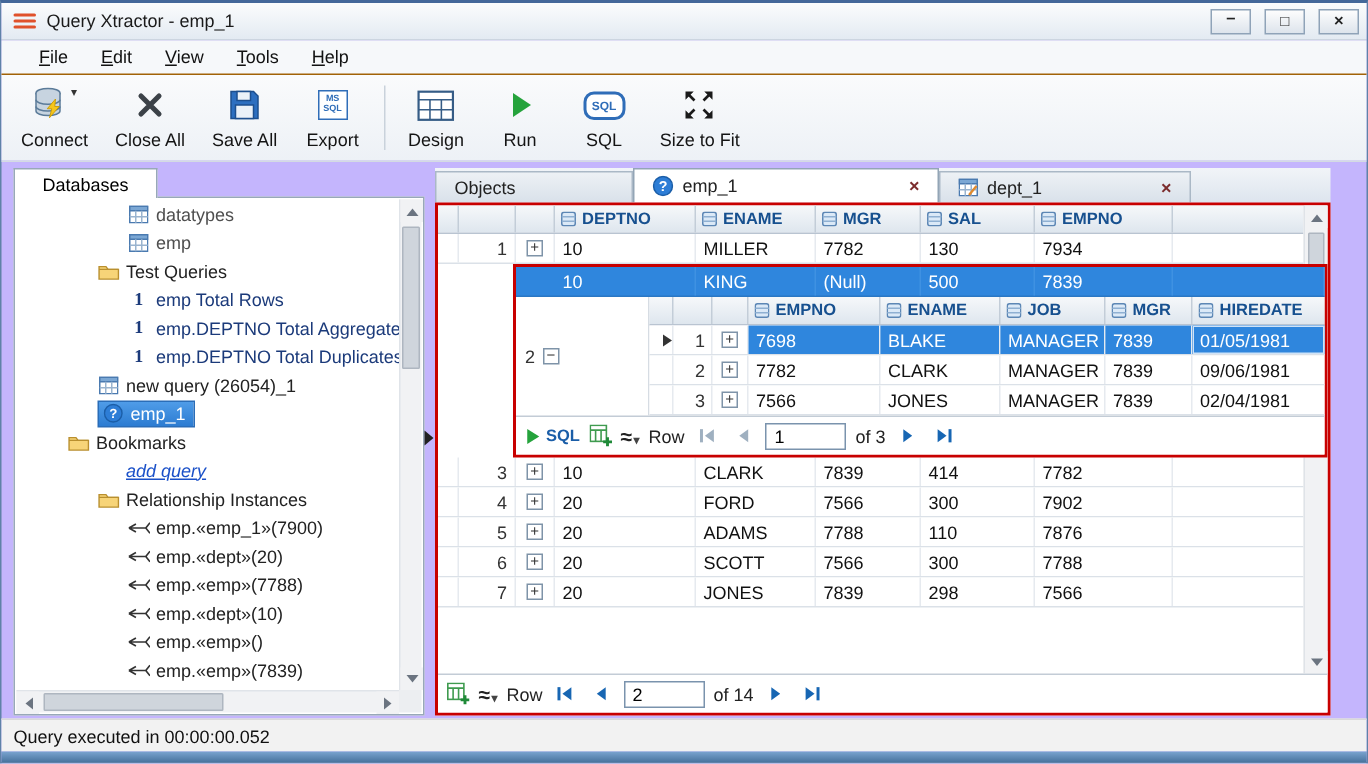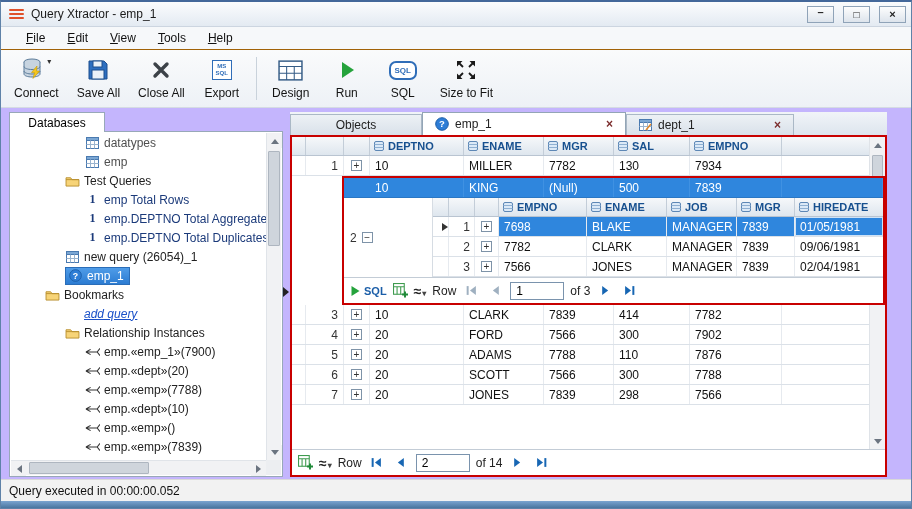--- a/index.html
+++ b/index.html
@@ -63,21 +63,21 @@
   
   .splitter{width:7px;position:relative}
   .splitter .tri{position:absolute;top:48%;left:0;width:0;height:0;border-top:5px solid transparent;border-bottom:5px solid transparent;border-left:6px solid #222}
 
   
   .main{flex:1;display:flex;flex-direction:column;min-width:0;padding-right:18px}
   .tabstrip{height:23px;display:flex;align-items:flex-end;background:linear-gradient(#f1f4f8,#dde5ee)}
   .tab{height:21px;display:flex;align-items:center;gap:6px;padding:0 12px;font-size:12px;color:#222;background:linear-gradient(#edf1f5,#d9e1ea);border:1px solid #aab8c6;border-bottom:none}
   .tab.active{background:#fff;height:23px;border-color:#93a5b6}
   .tab .grow{flex:1}
-  .t-objects{min-width:132px;justify-content:center}
+  .t-objects{min-width:132px;}
   .t-emp{min-width:204px}
   .t-dept{min-width:168px}
   .close-x{color:#7c2d2d;font-weight:bold;font-size:12px;line-height:10px}
   .close-x::before{content:"×"}
 
   
   .gridbox{flex:1;border:2px solid #c80000;background:#fff;display:flex;flex-direction:column;min-height:0}
   .grid-row-area{flex:1;display:flex;min-height:0}
   .grid-main{flex:1;display:flex;flex-direction:column;min-width:0}
   .ghead{display:flex;height:19px;background:linear-gradient(#f6f8fa,#dee6ee);border-bottom:1px solid #b9c4d1;font-size:11px;font-weight:bold;color:#17508f;flex:none}
@@ -171,35 +171,35 @@
             <path d="M3 9.5 c0 1.7 3.6 3 8 3 s8-1.3 8-3 M3 14 c0 1.7 3.6 3 8 3 s8-1.3 8-3" fill="none" stroke="#5b7b99"></path>
             <path d="M16 9 l-5.5 6.5 h3 l-1.5 6 6.5-7.5 h-3 z" fill="#f6c61d" stroke="#c89a00" stroke-width=".6"></path>
           </svg>
         </span>
         <span class="drop">▾</span>
       </span>
       <span>Connect</span>
     </div>
     <div class="tbtn">
       <span class="tico">
+        <svg width="20" height="20" viewBox="0 0 20 20">
+          <path d="M4 4 L16 16 M16 4 L4 16" stroke="#3c4248" stroke-width="3.4" stroke-linecap="round"></path>
+        </svg>
+      </span>
+      <span>Close All</span>
+    </div>
+    <div class="tbtn">
+      <span class="tico">
         <svg width="22" height="22" viewBox="0 0 22 22">
           <path d="M2 2 h15 l3 3 v15 H2 z" fill="#2d6fc0" stroke="#1d4f8e"></path>
           <rect x="6" y="2" width="9" height="6" fill="#eaf1f8" stroke="#1d4f8e"></rect>
           <rect x="5" y="11" width="12" height="9" fill="#eaf1f8" stroke="#1d4f8e"></rect>
         </svg>
       </span>
       <span>Save All</span>
-    </div>
-    <div class="tbtn">
-      <span class="tico">
-        <svg width="20" height="20" viewBox="0 0 20 20">
-          <path d="M4 4 L16 16 M16 4 L4 16" stroke="#3c4248" stroke-width="3.4" stroke-linecap="round"></path>
-        </svg>
-      </span>
-      <span>Close All</span>
     </div>
     <div class="tbtn">
       <span class="tico">
         <span class="mssql-box"><span>MS</span><br><span>SQL</span></span>
       </span>
       <span>Export</span>
     </div>
     <div class="tsep"></div>
     <div class="tbtn">
       <span class="tico">

